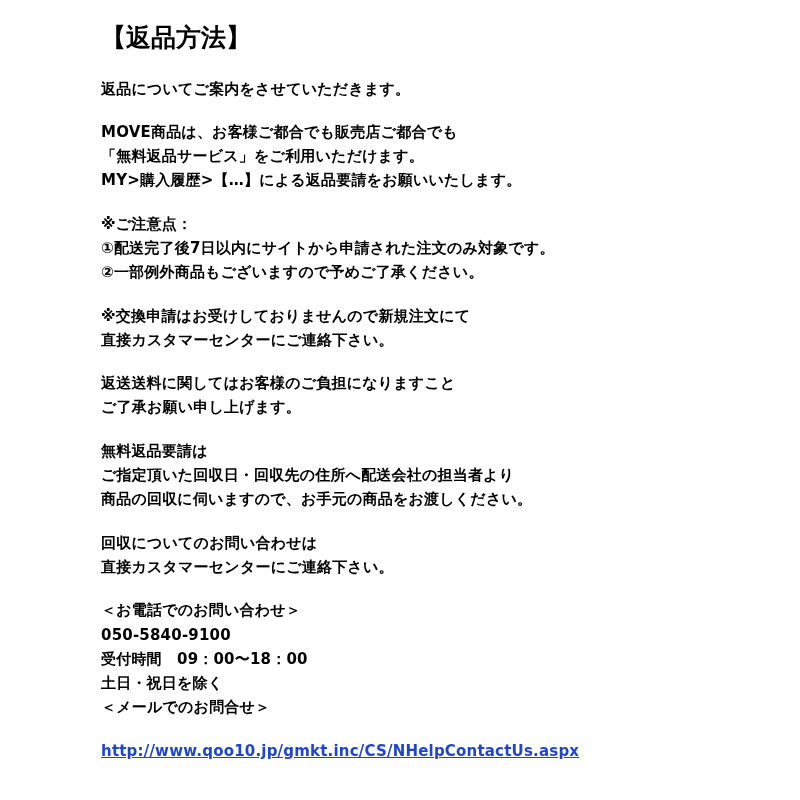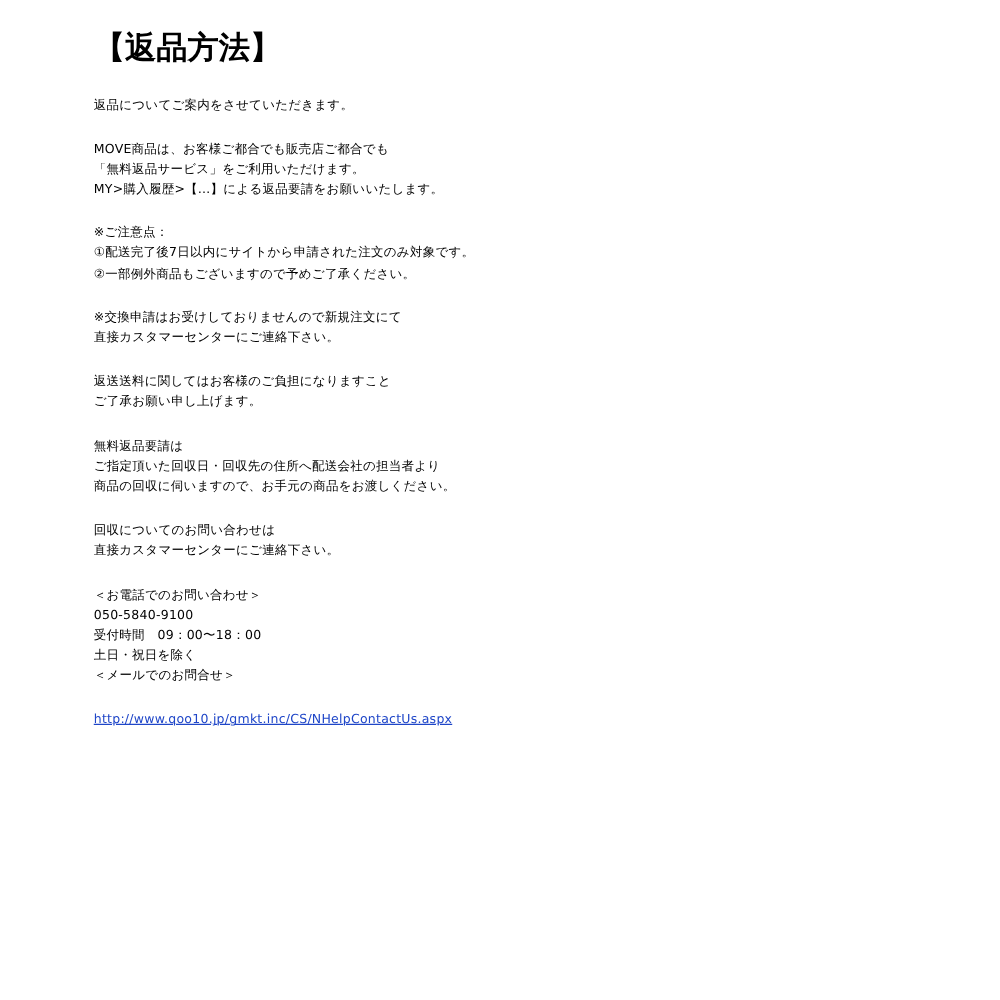--- a/index.html
+++ b/index.html
@@ -12,34 +12,34 @@
     background: #ffffff;
     font-family: "DejaVu Sans", "Liberation Sans", sans-serif;
     color: #000000;
     overflow: hidden;
   }
   .page {
     position: relative;
     width: 800px;
     height: 800px;
     box-sizing: border-box;
-    padding: 22px 40px 0 75px;
+    padding: 22px 40px 0 101px;
   }
   .doc-title {
     font-size: 25px;
     font-weight: bold;
     letter-spacing: 0px;
     margin: 0 0 22px 0;
     line-height: 1.3;
   }
   .para {
     margin: 0 0 19px 0;
-    font-size: 10px;
+    font-size: 15px;
     line-height: 1.62;
-    font-weight: normal;
+    font-weight: bold;
     letter-spacing: 0.2px;
   }
   .line {
     display: block;
     white-space: pre-wrap;
   }
   .red {
     color: #000000;
   }
   .link {

